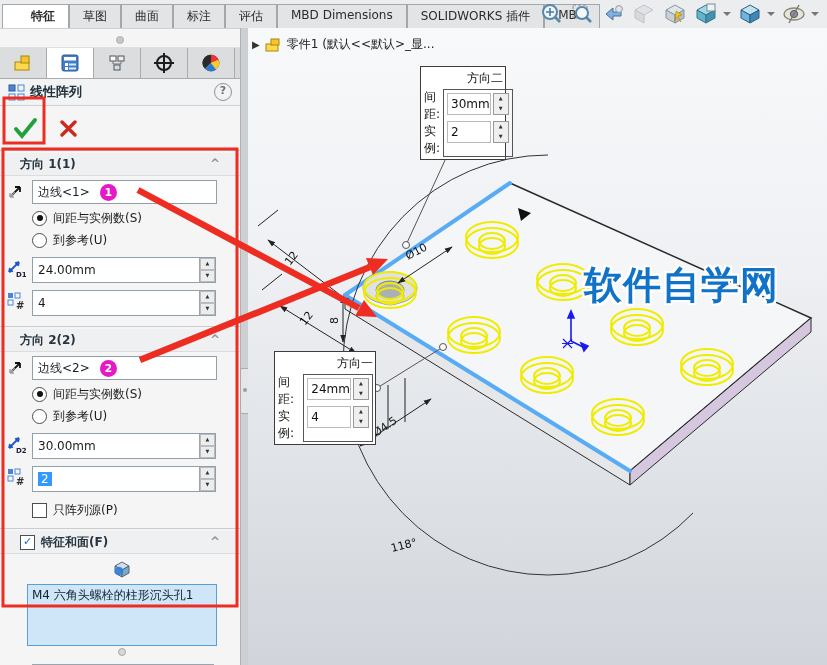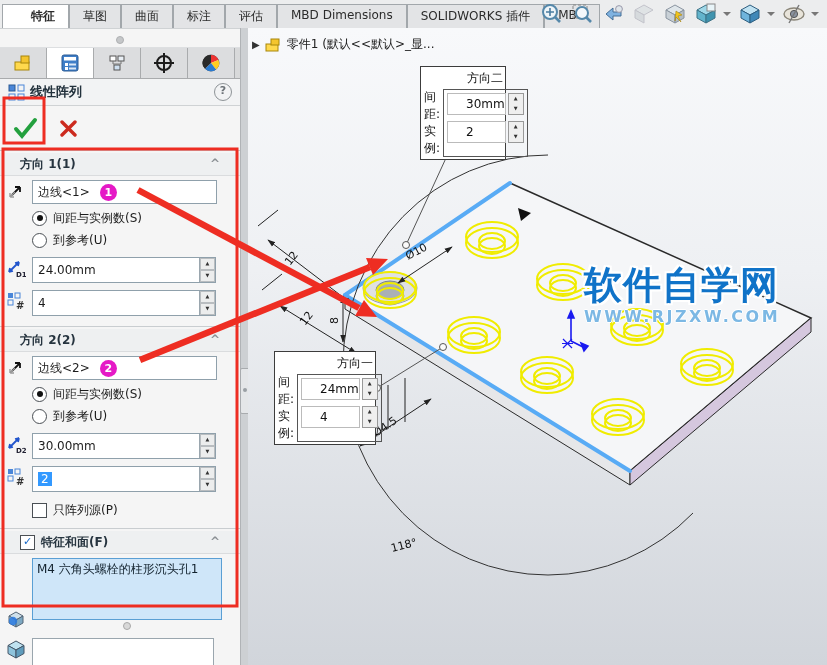--- a/index.html
+++ b/index.html
@@ -74,21 +74,21 @@
   .scene{position:absolute;left:0;top:0;z-index:2;}
   .tree{position:absolute;left:4px;top:8px;display:flex;align-items:center;gap:5px;z-index:4;
         font-size:12px;color:#222;}
   .tree .arr{color:#333;font-size:10px;}
   .callout{position:absolute;background:#fff;border:1px solid #3c3c3c;z-index:12;font-size:12px;color:#111;}
   .callout .tt{text-align:right;padding:3px 2px 2px 2px;}
   .callout .body{display:flex;align-items:stretch;padding:0 2px 2px 3px;}
   .clabels{display:flex;flex-direction:column;justify-content:space-around;padding-right:3px;}
   .cinner{border:1px solid #555;flex:1;padding:3px;display:flex;flex-direction:column;gap:6px;}
   .cval{display:flex;height:22px;}
-  .cval .v{flex:1;border:1px solid #bbb;display:flex;align-items:center;padding-left:18px;background:#fff;}
+  .cval .v{flex:1;border:1px solid #bbb;display:flex;align-items:center;padding-left:3px;background:#fff;}
   .cspin{width:14px;display:flex;flex-direction:column;margin-left:2px;border:1px solid #999;background:#efefef;}
   .cspin span{flex:1;font-size:5px;line-height:8px;text-align:center;color:#333;}
   .wm{position:absolute;left:336px;top:238px;z-index:10;text-align:left;line-height:1;}
   .wm1{font-size:38px;font-weight:bold;color:#1073c8;letter-spacing:1px;
        text-shadow:-2px 0 0 #fff,2px 0 0 #fff,0 -2px 0 #fff,0 2px 0 #fff,-2px -2px 0 #fff,2px 2px 0 #fff,-2px 2px 0 #fff,2px -2px 0 #fff;}
   .wm2{font-size:16px;font-weight:bold;color:#7cb8e4;letter-spacing:2.5px;margin-top:5px;
        text-shadow:-1px 0 0 #fff,1px 0 0 #fff,0 -1px 0 #fff,0 1px 0 #fff;}
   .overlay{position:absolute;left:0;top:0;z-index:100;pointer-events:none;}
 </style>
 </head>
@@ -357,21 +357,21 @@
     <span>只阵列源(P)</span>
   </div>
 
   <div class="divider"></div>
 
   <div class="sec-h">
     <span class="cbox">✓</span>
     <span>特征和面(F)</span>
     <span class="cv">^</span>
   </div>
-  <div class="row" style="align-items:flex-end;margin-top:4px;">
+  <div class="row" style="align-items:center;margin-top:4px;flex-direction:column;">
     <span class="icon-cell">
       <svg width="20" height="20">
           <polygon points="10,3 17,7 10,11 3,7" fill="#cfe0ea" stroke="#567"></polygon>
           <polygon points="3,7 10,11 10,18 3,14" fill="#9fc0d4" stroke="#567"></polygon>
           <polygon points="17,7 10,11 10,18 17,14" fill="#7da8c2" stroke="#567"></polygon>
           <circle cx="7" cy="12" r="4.2" fill="#2a7ae0" opacity="0.85"></circle>
         </svg>
     </span>
     <div>
       <div class="listbox">
@@ -553,21 +553,20 @@
               <span>▲</span>
               <span>▼</span>
             </span>
         </div>
       </div>
     </div>
   </div>
 
   <div class="wm">
     <div class="wm1">软件自学网</div>
-    <div class="wm2">WWW.RJZXW.COM</div>
   </div>
 </div>
 
 <svg class="overlay" width="827" height="665">
   <rect x="4" y="98" width="40" height="45" fill="none" stroke="#ee2d22" stroke-width="3"></rect>
   <rect x="3" y="149" width="234" height="457" fill="none" stroke="#ee2d22" stroke-width="3"></rect>
   <g>
     <line x1="138" y1="190" x2="359" y2="308" stroke="#ee2d22" stroke-width="6.5"></line>
     <polygon points="377,317 355,316 364,300" fill="#ee2d22"></polygon>
   </g>

